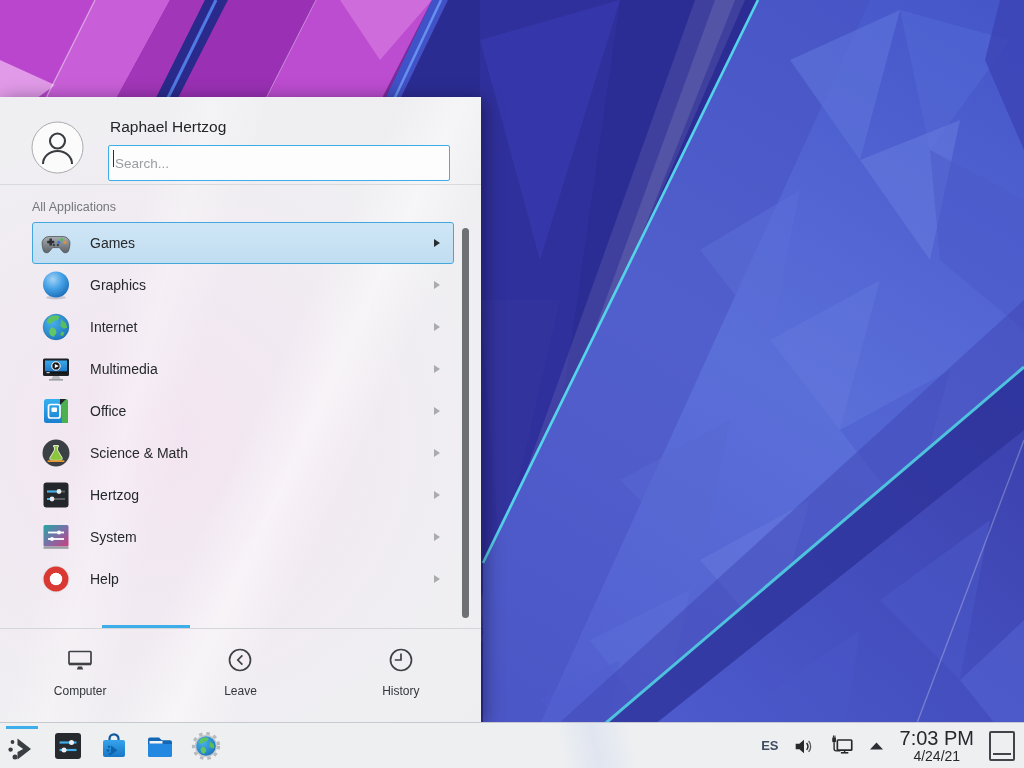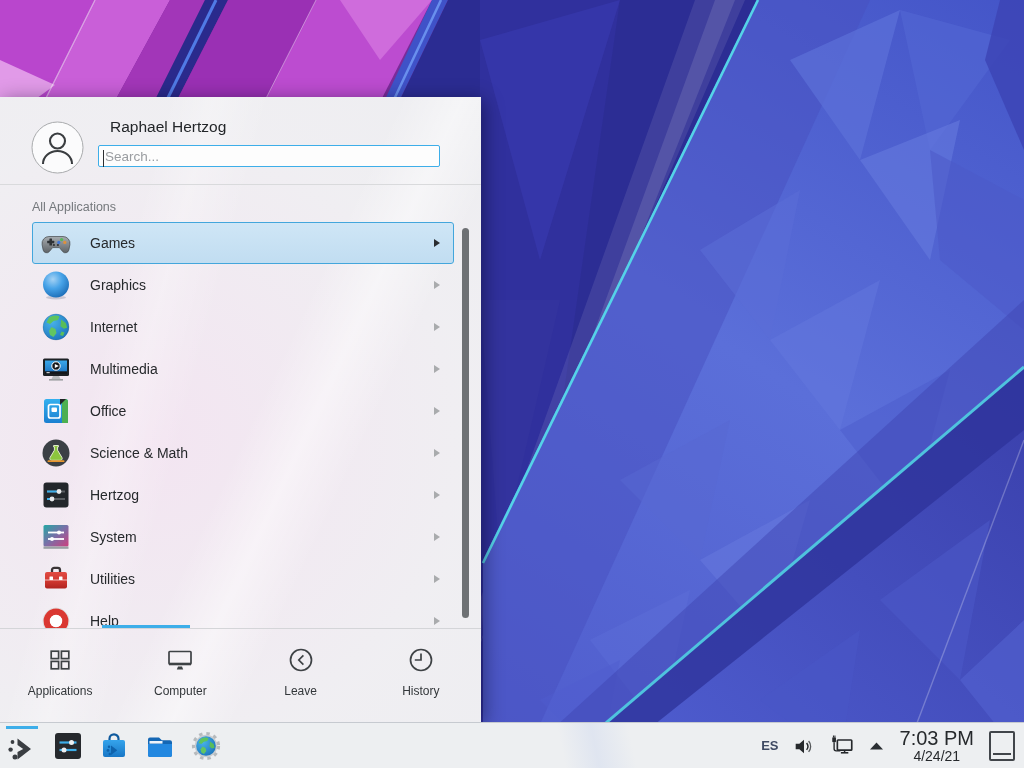--- a/index.html
+++ b/index.html
@@ -15,21 +15,21 @@
       linear-gradient(115deg, rgba(255,255,255,0) 52%, rgba(255,255,255,0.45) 60%, rgba(255,255,255,0) 68%),
       linear-gradient(105deg, rgba(255,255,255,0) 26%, rgba(255,255,255,0.28) 33%, rgba(255,255,255,0) 42%),
       radial-gradient(120% 90% at 32% 55%, rgba(243,228,241,0.95) 0%, rgba(240,238,242,0.75) 55%, rgba(236,237,240,0.95) 100%),
       #eff0f2;
     box-shadow: 3px 3px 18px rgba(0,0,20,0.45);
     z-index:5;
   }
   .ko-header { position:absolute; left:0; top:0; width:100%; height:88px; border-bottom:1px solid #d9dadc; }
   .avatar { position:absolute; left:31px; top:24px; width:53px; height:53px; }
   .user-name { position:absolute; left:110px; top:21px; font-size:15.5px; color:#232629; }
-  .search-box { position:absolute; left:98px; top:48px; width:342px; height:22px; }
+  .search-box { position:absolute; left:108px; top:48px; width:342px; height:36px; }
   .search-box input {
     width:100%; height:100%; border:1px solid #3daee9; border-radius:2px;
     background:#fdfdfd; font-family:inherit; font-size:13.5px; color:#232629;
     padding-left:6px; outline:none;
   }
   .search-box input::placeholder { color:#9a9da1; opacity:1; }
   .search-caret { position:absolute; left:5px; top:5px; width:1px; height:17px; background:#2b2e31; }
 
   .ko-section-label { position:absolute; left:32px; top:103px; font-size:12.5px; color:#74787c; }
 
@@ -319,40 +319,20 @@
             <circle cx="19" cy="11.5" r="2" fill="#ffffff"></circle>
             <line x1="8" y1="18" x2="24" y2="18" stroke="#ffffff" stroke-width="1.8"></line>
             <circle cx="12" cy="18" r="2" fill="#ffffff"></circle>
             <rect x="3.5" y="25.5" width="25" height="2.3" fill="#9aa0a4"></rect>
           </svg>
         </span>
         <span class="ko-label">System</span>
         <span class="ko-arrow"></span>
       </div>
 
-      <div class="ko-item">
-        <span class="ko-icon">
-          <svg viewBox="0 0 32 32">
-            <defs>
-                <linearGradient id="tbx" x1="0" y1="0" x2="0" y2="1">
-                  <stop offset="0" stop-color="#e14b42"></stop>
-                  <stop offset="0.55" stop-color="#d03730"></stop>
-                  <stop offset="1" stop-color="#b02420"></stop>
-                </linearGradient>
-              </defs>
-            <path d="M12 9.5 V7 a2.2 2.2 0 0 1 2.2 -2.2 h3.6 A2.2 2.2 0 0 1 20 7 v2.5" fill="none" stroke="#3a3436" stroke-width="2.3"></path>
-            <rect x="5" y="9" width="22" height="16.5" rx="2" fill="url(#tbx)"></rect>
-            <rect x="5" y="16.4" width="22" height="1.2" fill="rgba(255,255,255,0.55)"></rect>
-            <rect x="9.5" y="13.6" width="3.5" height="3.5" rx="0.5" fill="#ffffff"></rect>
-            <rect x="19" y="13.6" width="3.5" height="3.5" rx="0.5" fill="#ffffff"></rect>
-          </svg>
-        </span>
-        <span class="ko-label">Utilities</span>
-        <span class="ko-arrow"></span>
-      </div>
 
       <div class="ko-item">
         <span class="ko-icon">
           <svg viewBox="0 0 32 32">
             <circle cx="16" cy="16" r="13" fill="#ffffff" stroke="#d2d4d6" stroke-width="0.8"></circle>
             <g fill="#da3832" transform="rotate(45 16 16)">
               <path d="M16 3.5 a12.5 12.5 0 0 1 8.8 3.7 l-4.4 4.4 a6.3 6.3 0 0 0 -8.8 0 L7.2 7.2 A12.5 12.5 0 0 1 16 3.5 z"></path>
               <path d="M28.5 16 a12.5 12.5 0 0 1 -3.7 8.8 l-4.4 -4.4 a6.3 6.3 0 0 0 0 -8.8 l4.4 -4.4 A12.5 12.5 0 0 1 28.5 16 z"></path>
               <path d="M16 28.5 a12.5 12.5 0 0 1 -8.8 -3.7 l4.4 -4.4 a6.3 6.3 0 0 0 8.8 0 l4.4 4.4 A12.5 12.5 0 0 1 16 28.5 z"></path>
               <path d="M3.5 16 a12.5 12.5 0 0 1 3.7 -8.8 l4.4 4.4 a6.3 6.3 0 0 0 0 8.8 l-4.4 4.4 A12.5 12.5 0 0 1 3.5 16 z"></path>
@@ -365,29 +345,20 @@
       </div>
 
     </div>
 
     <div class="ko-scrollbar"></div>
 
     <div class="ko-tab-indicator"></div>
     <div class="ko-tabs">
 
 
-      <div class="ko-tab">
-        <svg viewBox="0 0 30 30" fill="none" stroke="#3e4245" stroke-width="1.7">
-          <rect x="6.2" y="6.2" width="7.4" height="7.4"></rect>
-          <rect x="16.4" y="6.2" width="7.4" height="7.4"></rect>
-          <rect x="6.2" y="16.4" width="7.4" height="7.4"></rect>
-          <rect x="16.4" y="16.4" width="7.4" height="7.4"></rect>
-        </svg>
-        <span class="ko-tab-label">Applications</span>
-      </div>
 
       <div class="ko-tab">
         <svg viewBox="0 0 30 30" fill="none" stroke="#3e4245" stroke-width="1.7">
           <rect x="4" y="6.5" width="22" height="12.5" rx="0.8"></rect>
           <line x1="4" y1="19" x2="26" y2="19" stroke-width="2.6"></line>
           <path d="M13 21.5 h4 l1.2 3 h-6.4 z" fill="#3e4245" stroke="none"></path>
         </svg>
         <span class="ko-tab-label">Computer</span>
       </div>
 

